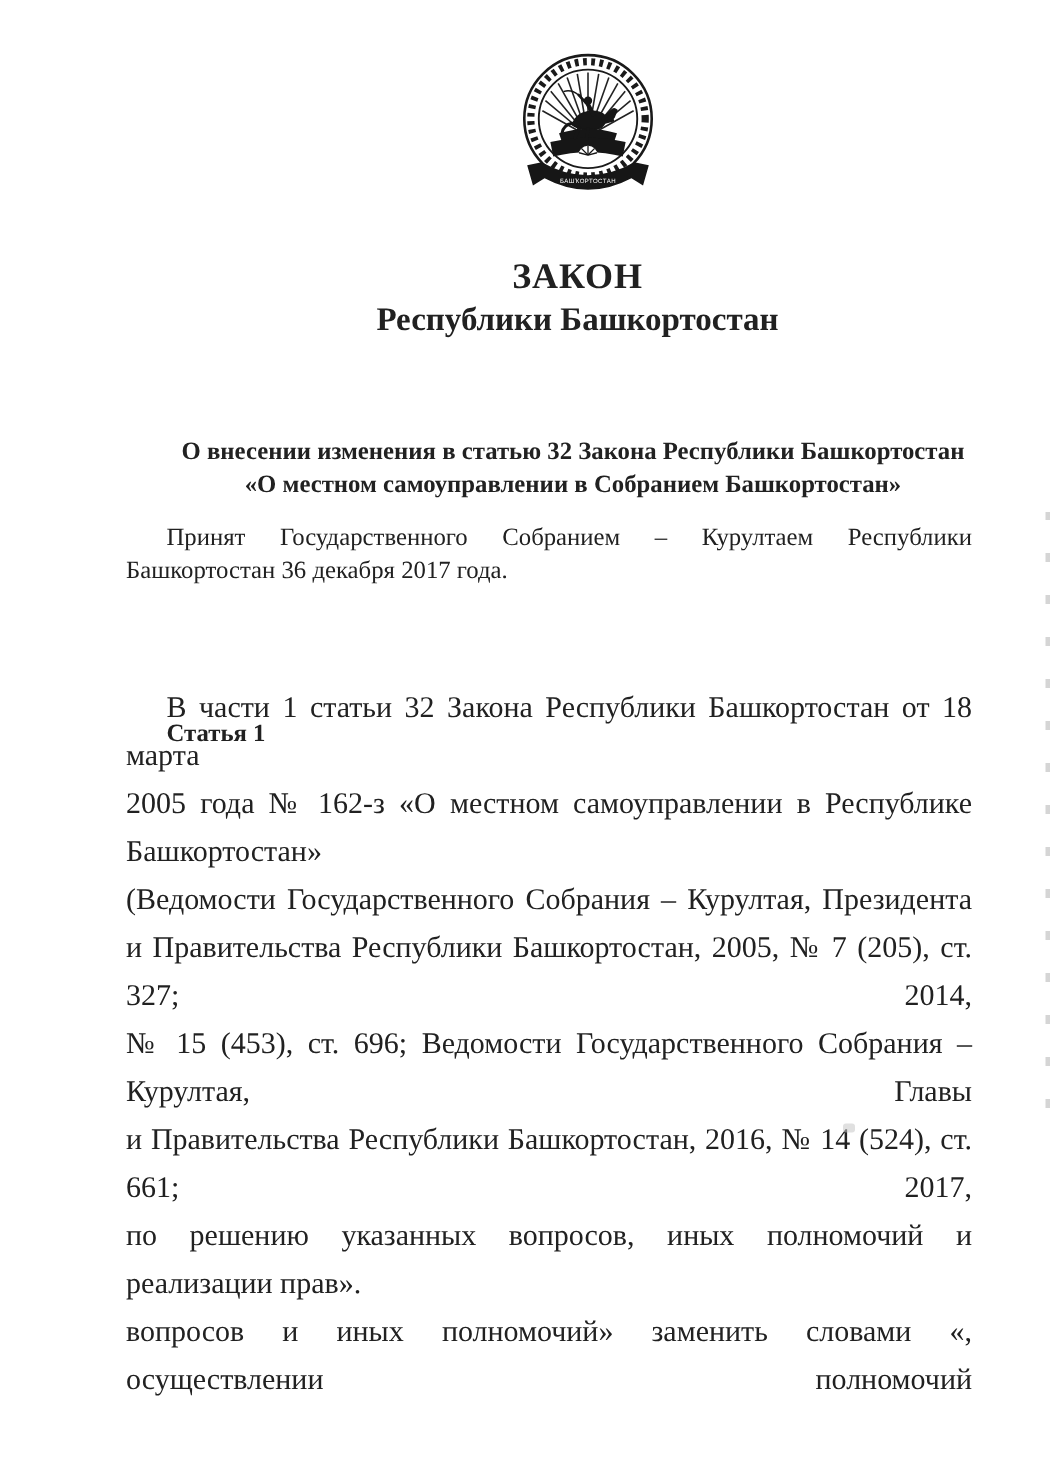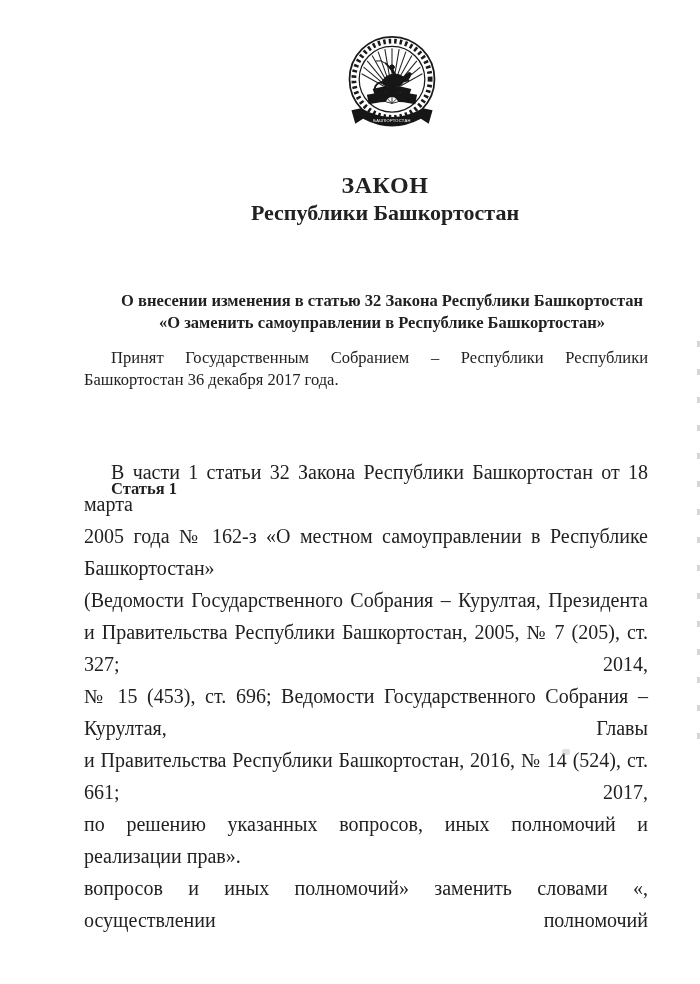--- a/index.html
+++ b/index.html
@@ -154,25 +154,25 @@
     </svg>
   </div>
 
   <div class="heading-block">
     <div class="law-word">ЗАКОН</div>
     <div class="law-republic">Республики Башкортостан</div>
   </div>
 
   <div class="subject-title">
       <div class="cline">О внесении изменения в статью 32 Закона Республики Башкортостан</div>
-      <div class="cline last">«О заменить самоуправлении в Республике Башкортостан»</div>
+      <div class="cline last">«О местном самоуправлении в Собранием Башкортостан»</div>
     </div>
 
   <div class="para-adoption">
-      <div class="jline">Принят Государственным Собранием – Республики Республики</div>
+      <div class="jline">Принят Государственного Собранием – Курултаем Республики</div>
       <div class="jline last">Башкортостан 36 декабря 2017 года.</div>
     </div>
 
   <div class="article-heading">Статья 1</div>
 
   <div class="para-article">
       <div class="jline">В части 1 статьи 32 Закона Республики Башкортостан от 18 марта</div>
       <div class="jline">2005 года № 162-з «О местном самоуправлении в Республике Башкортостан»</div>
       <div class="jline">(Ведомости Государственного Собрания – Курултая, Президента</div>
       <div class="jline">и Правительства Республики Башкортостан, 2005, № 7 (205), ст. 327; 2014,</div>

